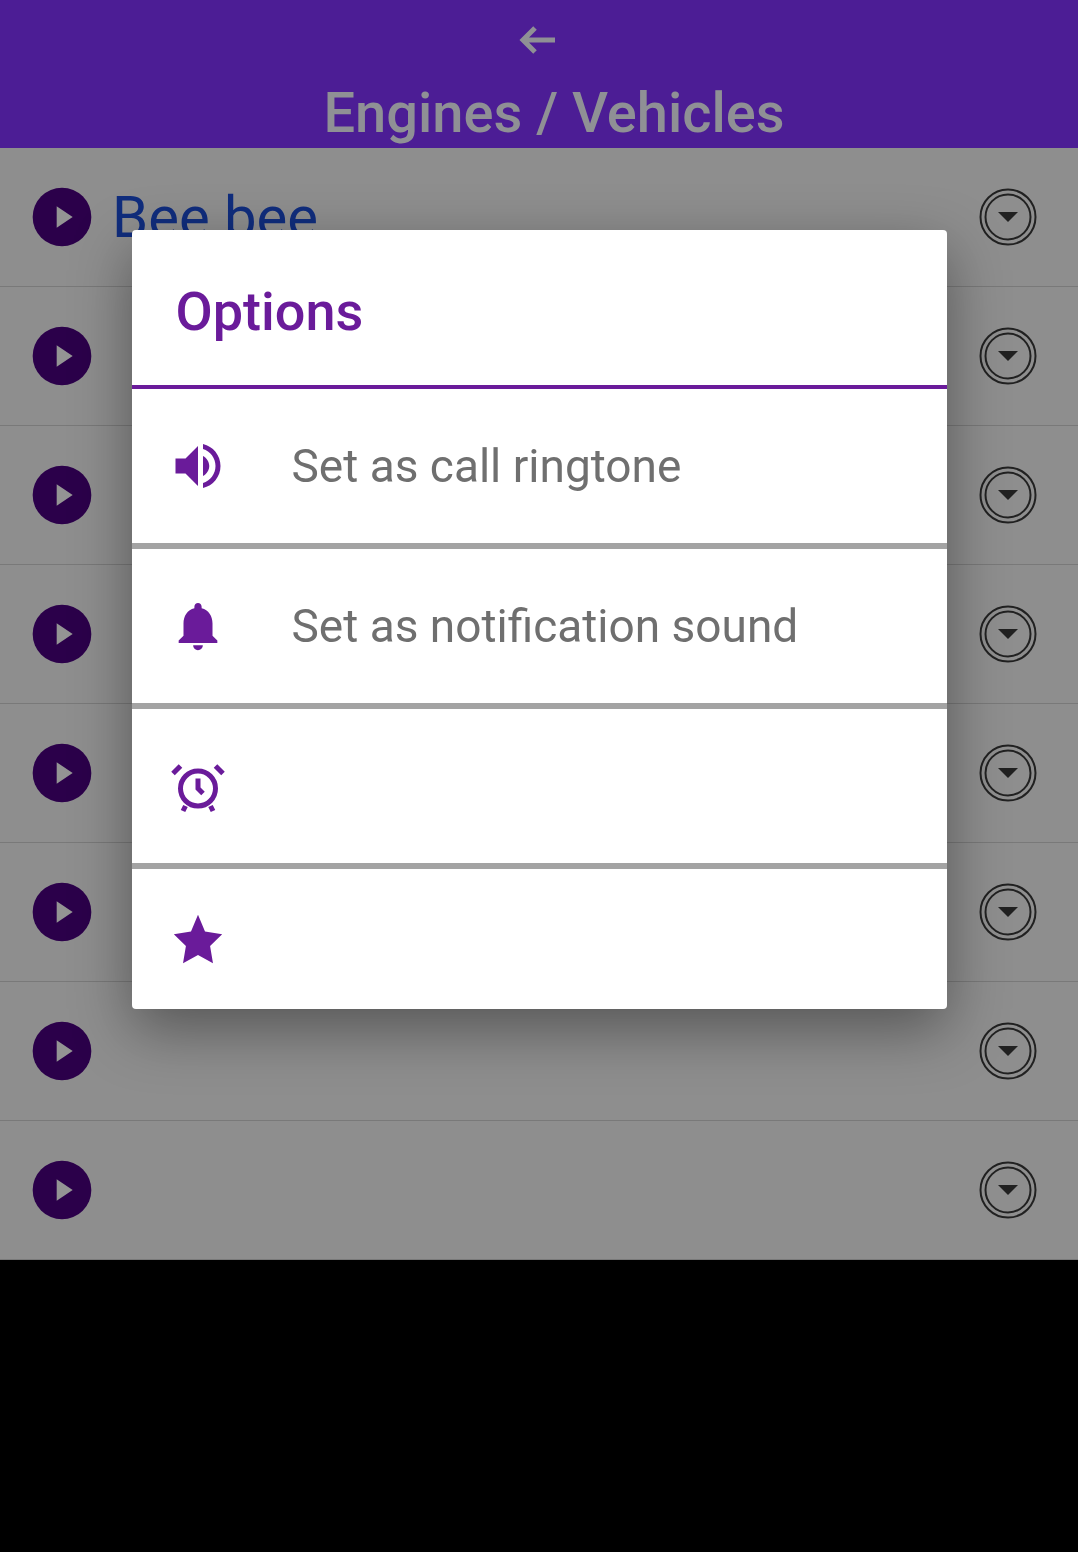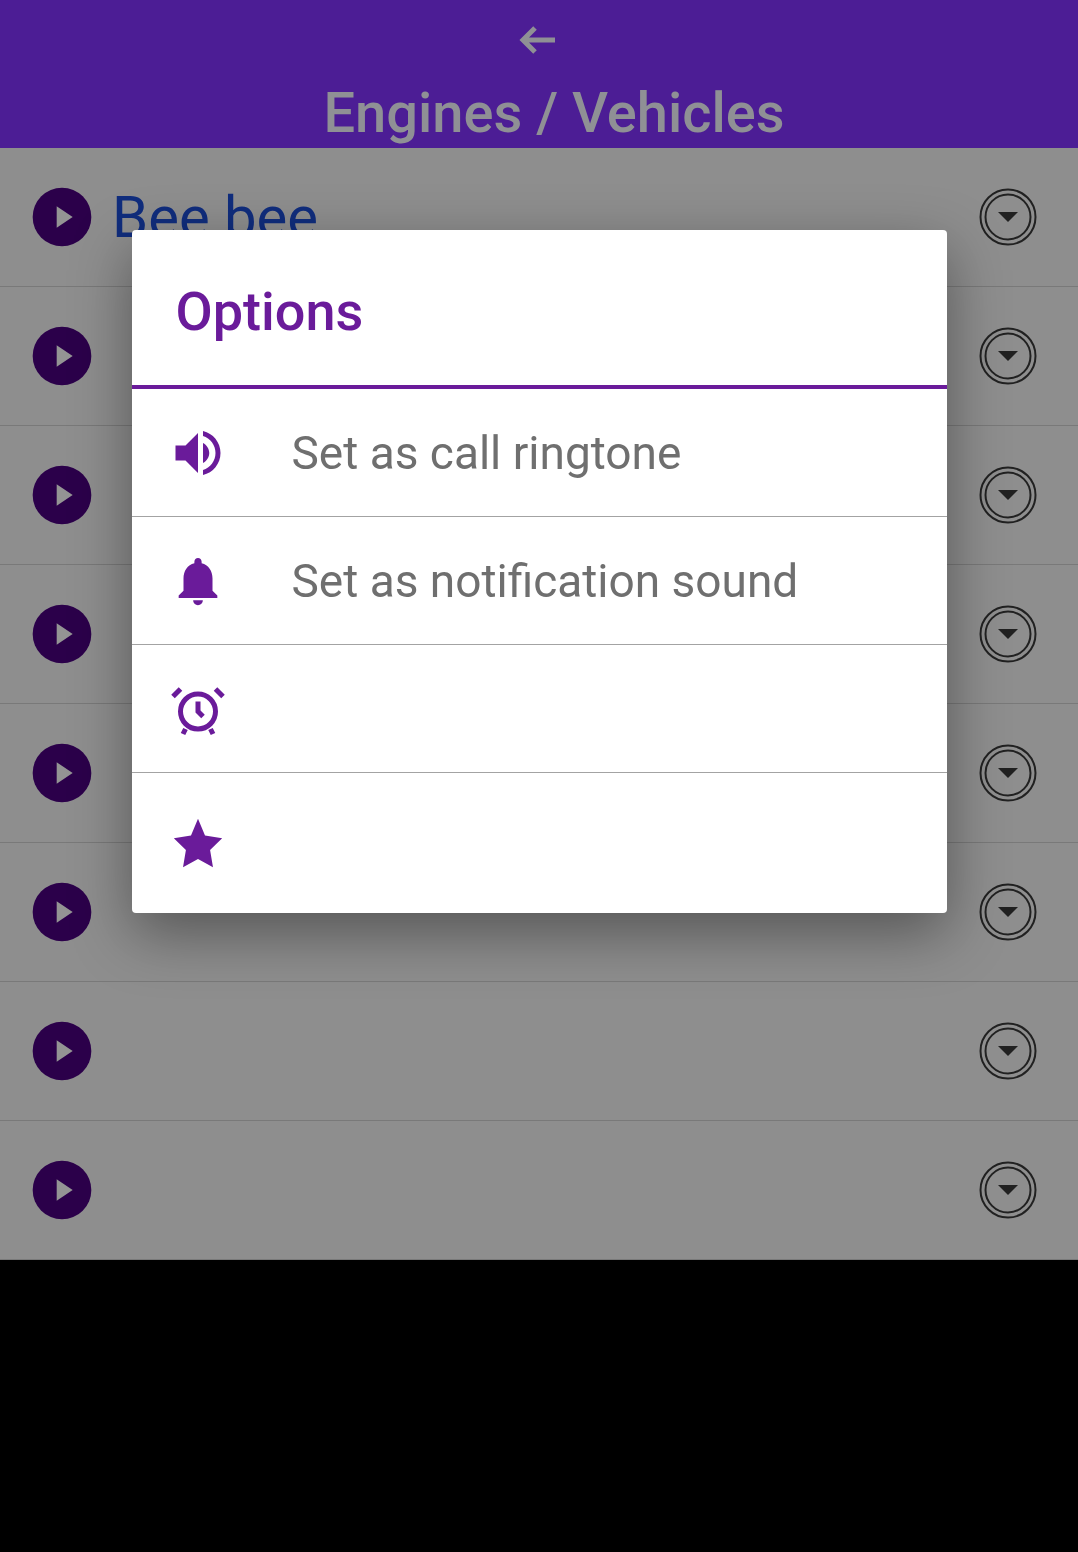--- a/index.html
+++ b/index.html
@@ -87,23 +87,23 @@
     }
     .dialog-title {
       color: #6a1b9a;
       font-size: 54px;
       font-weight: 500;
     }
     .dialog-list { }
     .option-row {
       display: flex;
       align-items: center;
-      height: 128px;
+      height: 160px;
       padding: 0 36px;
-      border-bottom: 1px solid #a3a3a3;
+      border-bottom: 6px solid #a3a3a3;
       cursor: pointer;
     }
     .option-row:last-child {
       border-bottom: none;
       height: 140px;
     }
     .option-icon {
       width: 60px;
       height: 60px;
       flex-shrink: 0;

